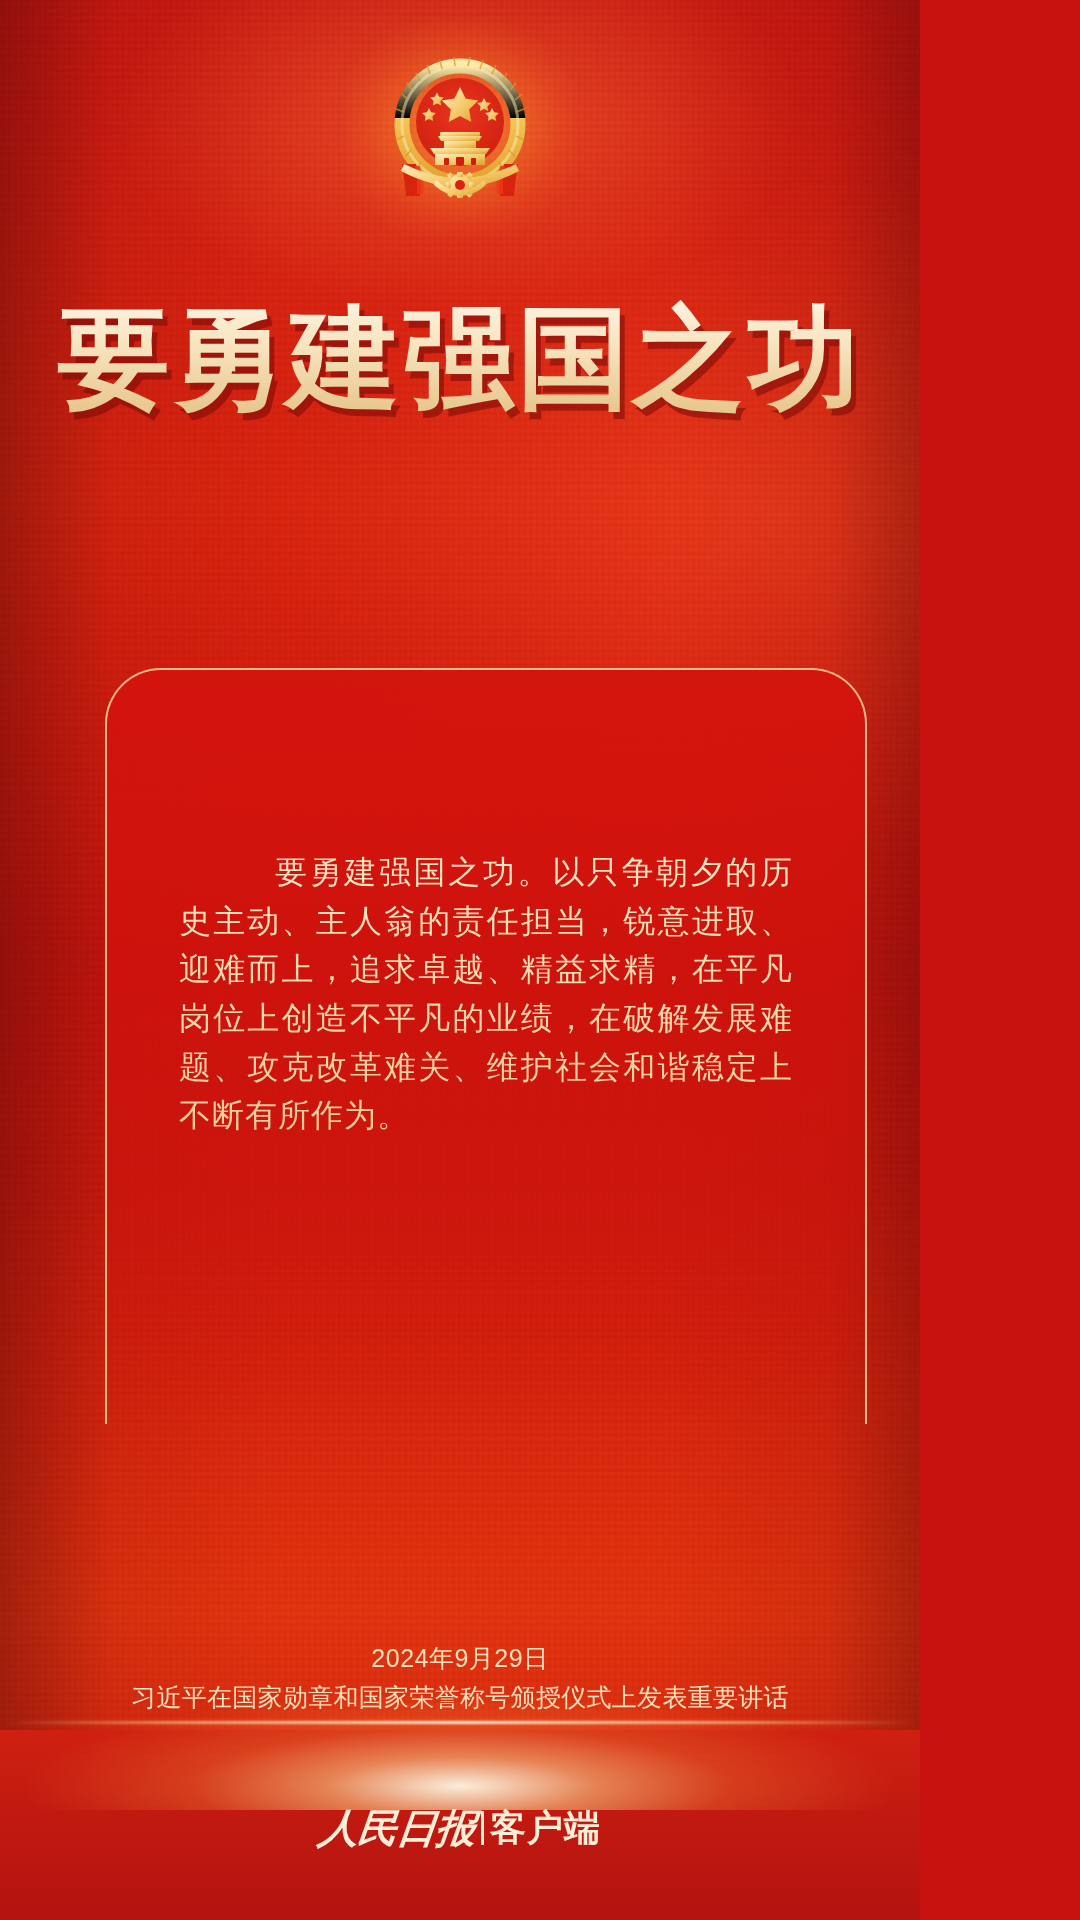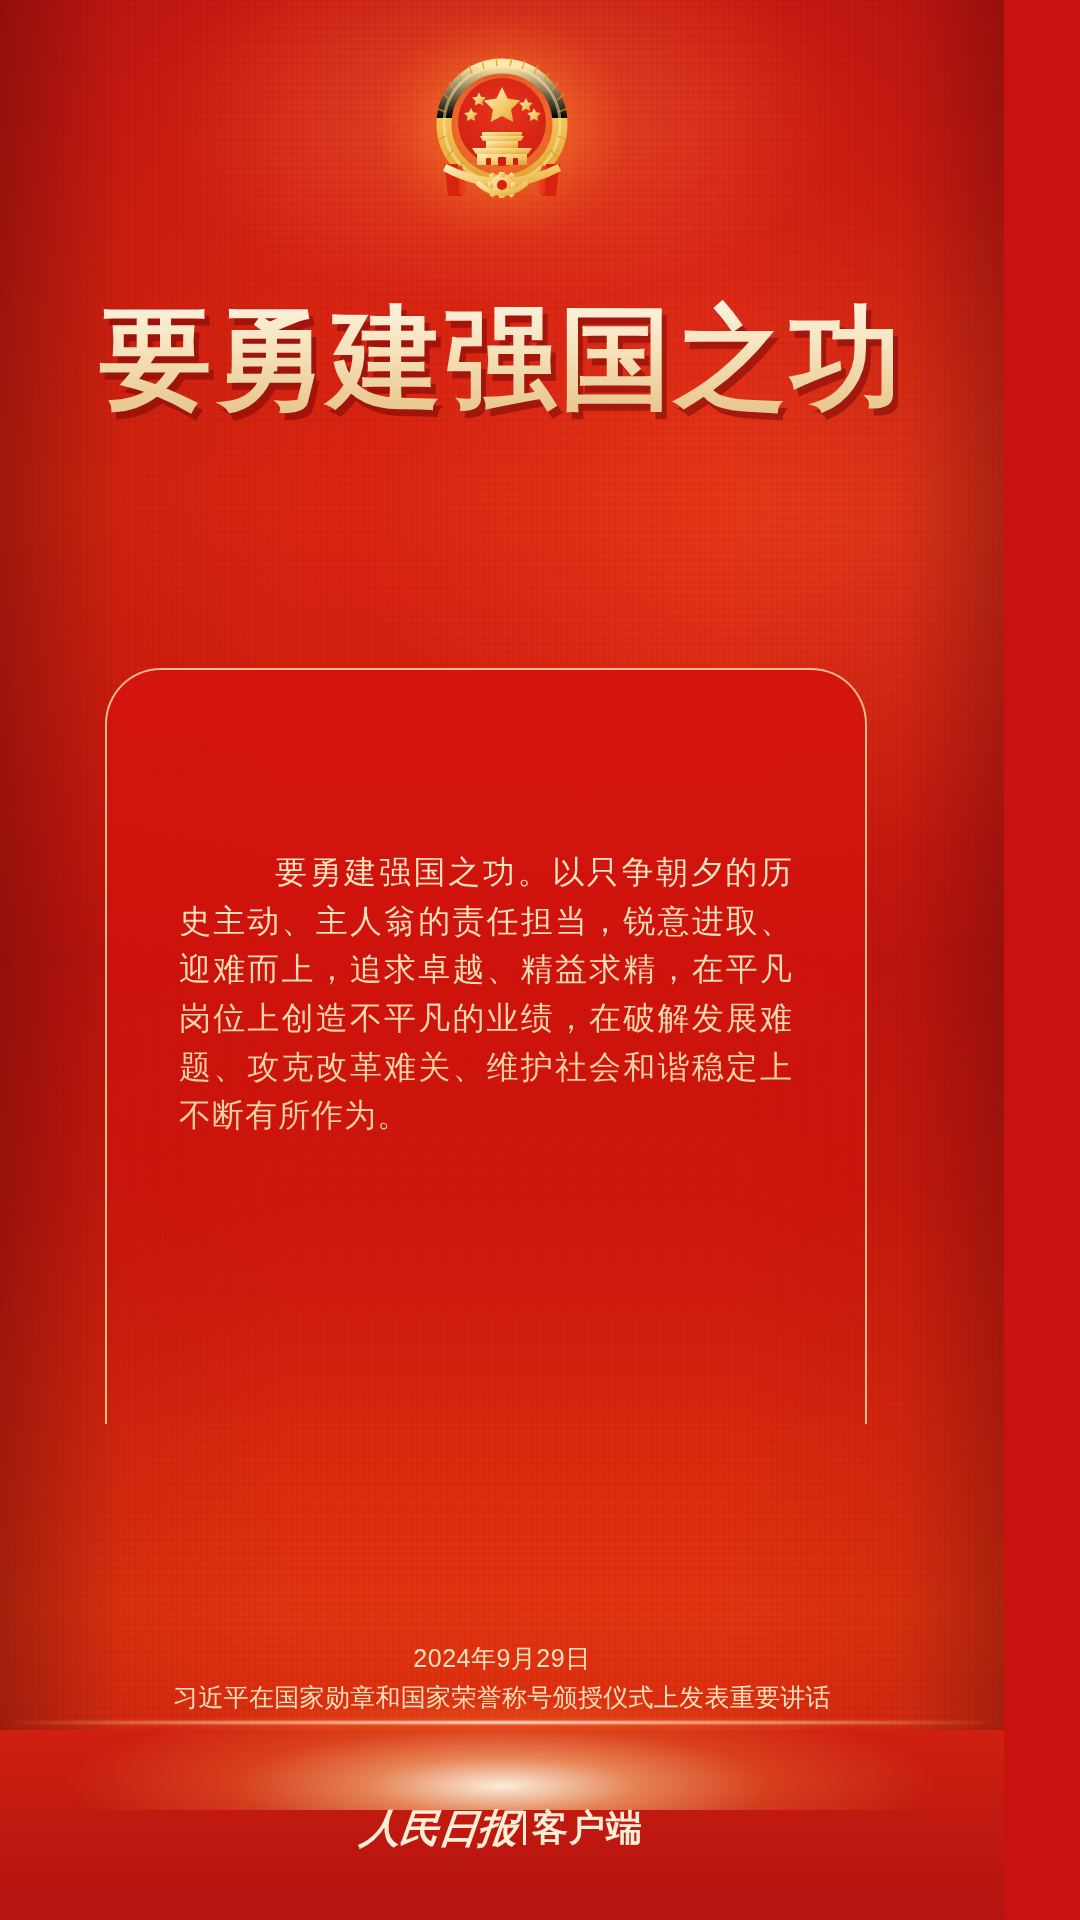--- a/index.html
+++ b/index.html
@@ -13,21 +13,21 @@
   body {
     font-family: "Liberation Sans", "DejaVu Sans", sans-serif;
     background: #c8120f;
     position: relative;
   }
 
   
   .poster {
     position: absolute;
     inset: 0;
-    width: 1004px;
+    width: 920px;
     height: 1920px;
     overflow: hidden;
     background:
       radial-gradient(ellipse 760px 420px at 50% 120px,
          rgba(255,120,60,0.55) 0%, rgba(230,50,25,0.22) 45%, rgba(200,18,15,0) 72%),
       radial-gradient(ellipse 900px 620px at 84% 520px,
          rgba(255,90,45,0.40) 0%, rgba(214,30,20,0.12) 55%, rgba(200,18,15,0) 80%),
       linear-gradient(180deg,
          #bf1410 0%,
          #c6160f 6%,

